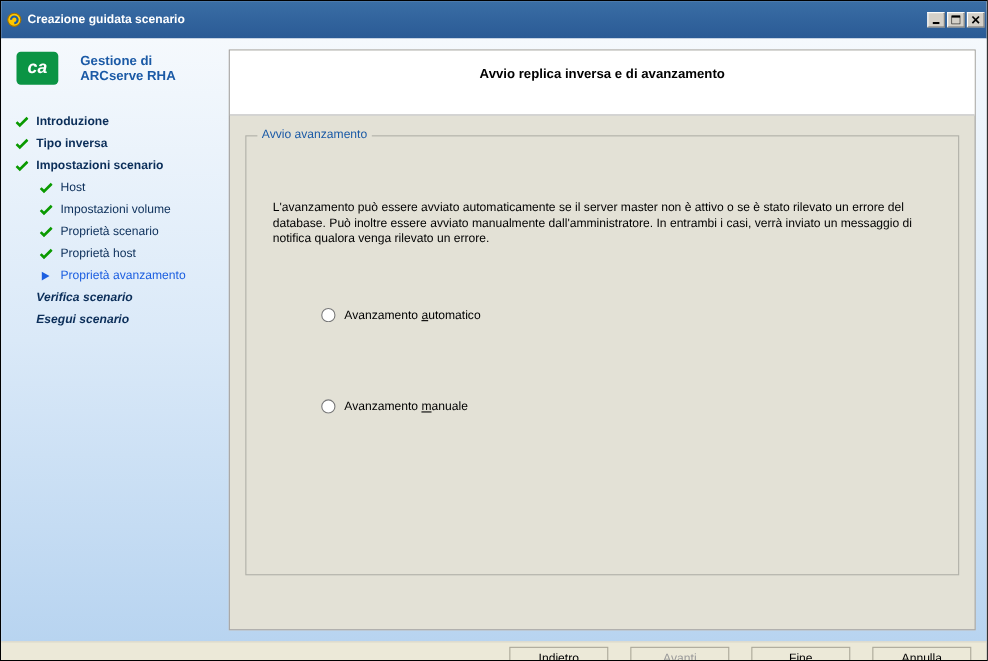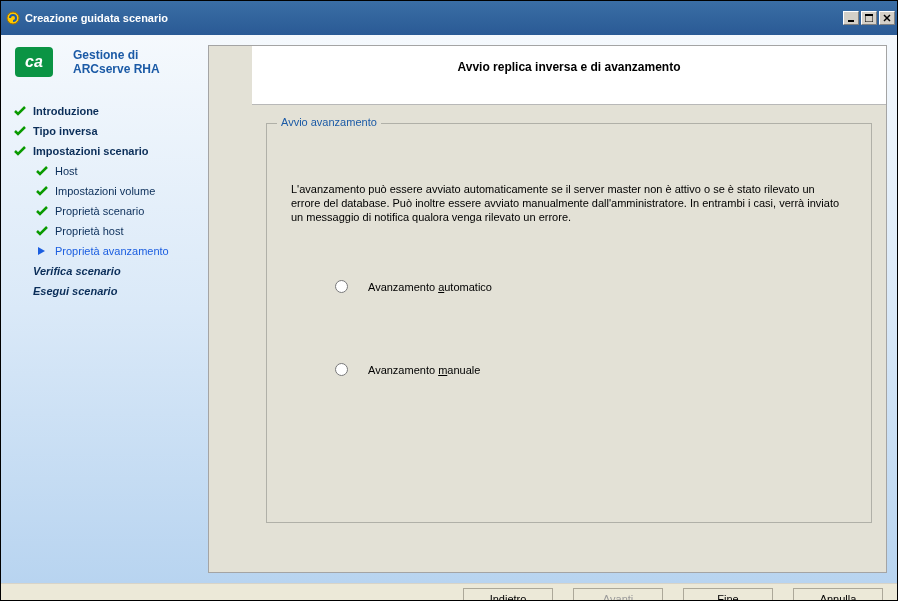--- a/index.html
+++ b/index.html
@@ -84,21 +84,20 @@
     .blank-icon { width: 14px; height: 14px; margin-right: 6px; display: inline-block; }
     .content {
       flex: 1;
       padding: 10px 10px 10px 2px;
     }
     .content-inner {
       background: #e3e1d6;
       border: 1px solid #a4a4a4;
       height: 100%;
       position: relative;
-      padding-left: 43px;
     }
     .header-white {
       background: #fff;
       padding: 14px 16px 20px 16px;
       border-bottom: 1px solid #b8b8b8;
     }
     .header-title {
       text-align: center;
       font-weight: bold;
       font-size: 12px;
@@ -129,21 +128,20 @@
       line-height: 14px;
       margin-bottom: 56px;
       margin-top: 28px;
     }
     .radio-row {
       display: flex;
       align-items: center;
       margin-left: 44px;
       margin-bottom: 70px;
       font-size: 11px;
-      gap: 12px;
     }
     .radio-row input { margin-right: 8px; }
     .radio-row label u { text-decoration: underline; }
     .footer-inner {
       background: #ece9d8;
       border-top: 1px solid #d8d4c8;
       display:flex;
       justify-content:flex-end;
       padding: 4px 14px 3px;
       gap: 20px;

